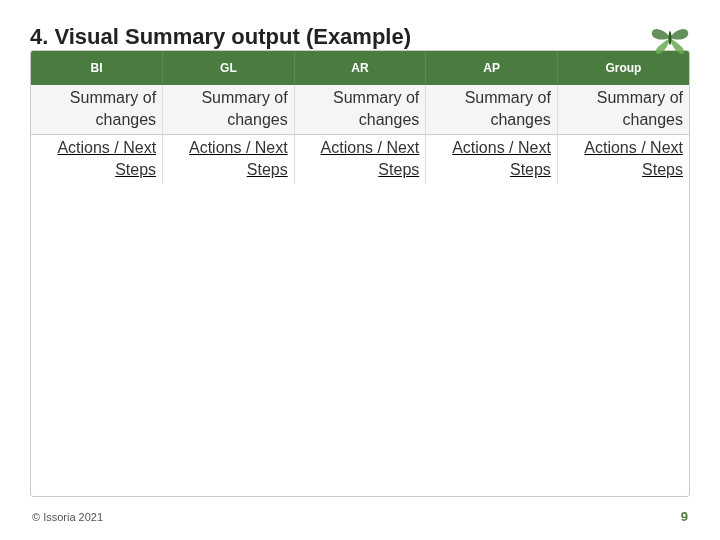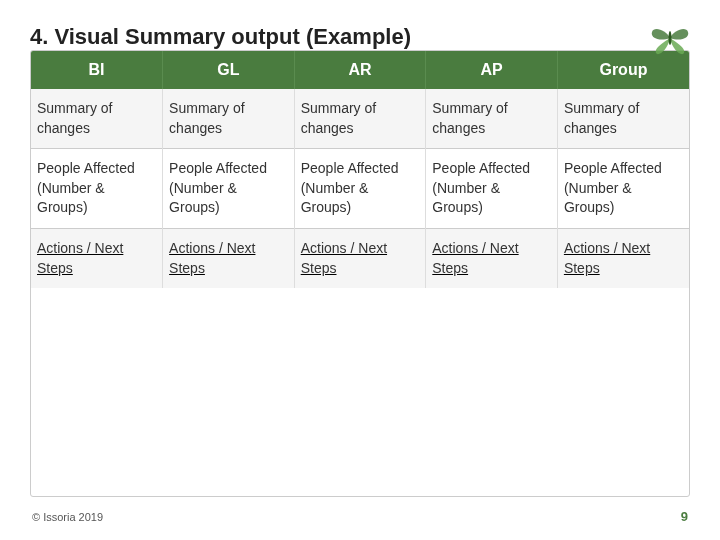--- a/index.html
+++ b/index.html
@@ -51,21 +51,21 @@
       border-collapse: collapse;
       table-layout: fixed;
     }
 
     thead tr {
       background-color: #4a7c3f;
     }
 
     thead th {
       color: #ffffff;
-      font-size: 16px;
+      font-size: 12px;
       font-weight: bold;
       text-align: center;
       padding: 10px 6px;
       border-right: 1px solid #5a8c4f;
     }
 
     thead th:last-child {
       border-right: none;
     }
 
@@ -80,24 +80,24 @@
 
     tbody tr:nth-child(odd) {
       background-color: #f5f5f5;
     }
 
     tbody tr:nth-child(even) {
       background-color: #ffffff;
     }
 
     tbody td {
-      font-size: 14px;
+      font-size: 16px;
       color: #333;
-      text-align: left;
-      padding: 10px 6px;
+      text-align: right;
+      padding: 2px 6px;
       border-right: 1px solid #ddd;
       vertical-align: middle;
       line-height: 1.4;
     }
 
     tbody td:last-child {
       border-right: none;
     }
 
     .footer {
@@ -159,34 +159,27 @@
       </thead>
       <tbody id="table-body">
       <tr>
             <td>Summary of changes</td>
             <td>Summary of changes</td>
             <td>Summary of changes</td>
             <td>Summary of changes</td>
             <td>Summary of changes</td>
           </tr>
           <tr>
-            <td>People Affected<br>(Number &amp; Groups)</td>
-            <td>People Affected<br>(Number &amp; Groups)</td>
-            <td>People Affected<br>(Number &amp; Groups)</td>
-            <td>People Affected<br>(Number &amp; Groups)</td>
-            <td>People Affected<br>(Number &amp; Groups)</td>
-          </tr>
-          <tr>
             <td>Actions / Next Steps</td>
             <td>Actions / Next Steps</td>
             <td>Actions / Next Steps</td>
             <td>Actions / Next Steps</td>
             <td>Actions / Next Steps</td>
           </tr>
         </tbody>
     </table>
   </div>
 
   <div class="footer">
-    <span class="footer-brand">© Issoria 2019</span>
+    <span class="footer-brand">© Issoria 2021</span>
     <span class="footer-page">9</span>
   </div>
 </div>
 
 </body></html>

